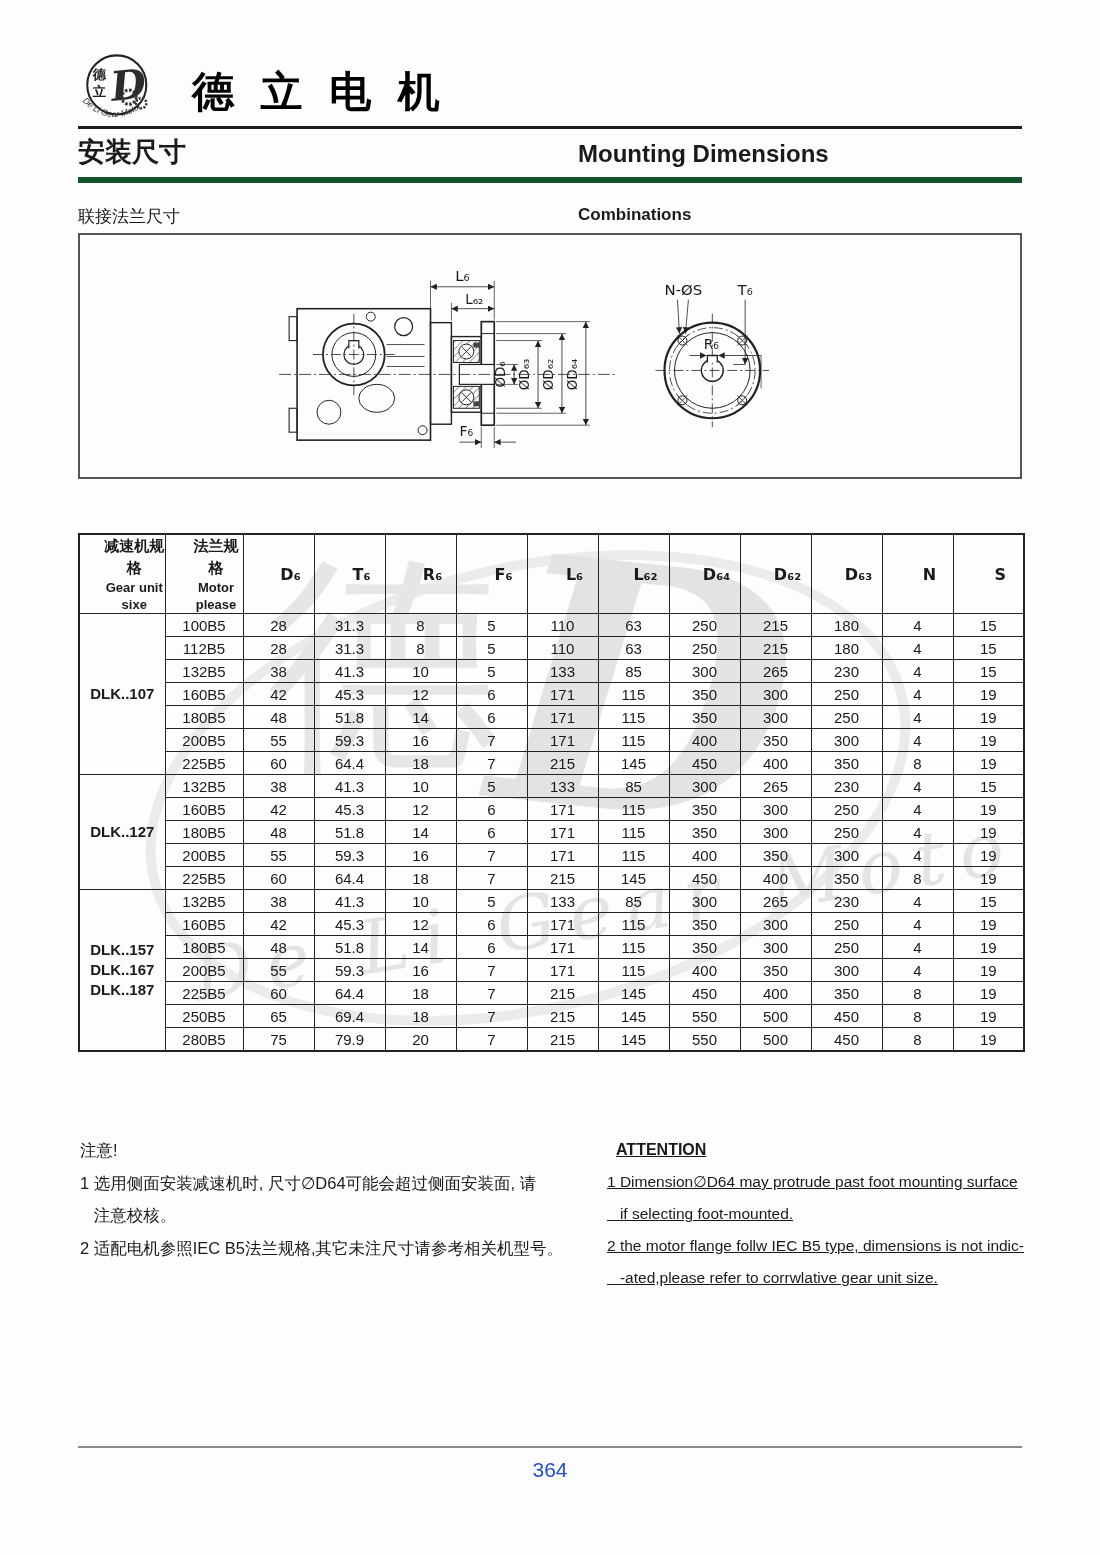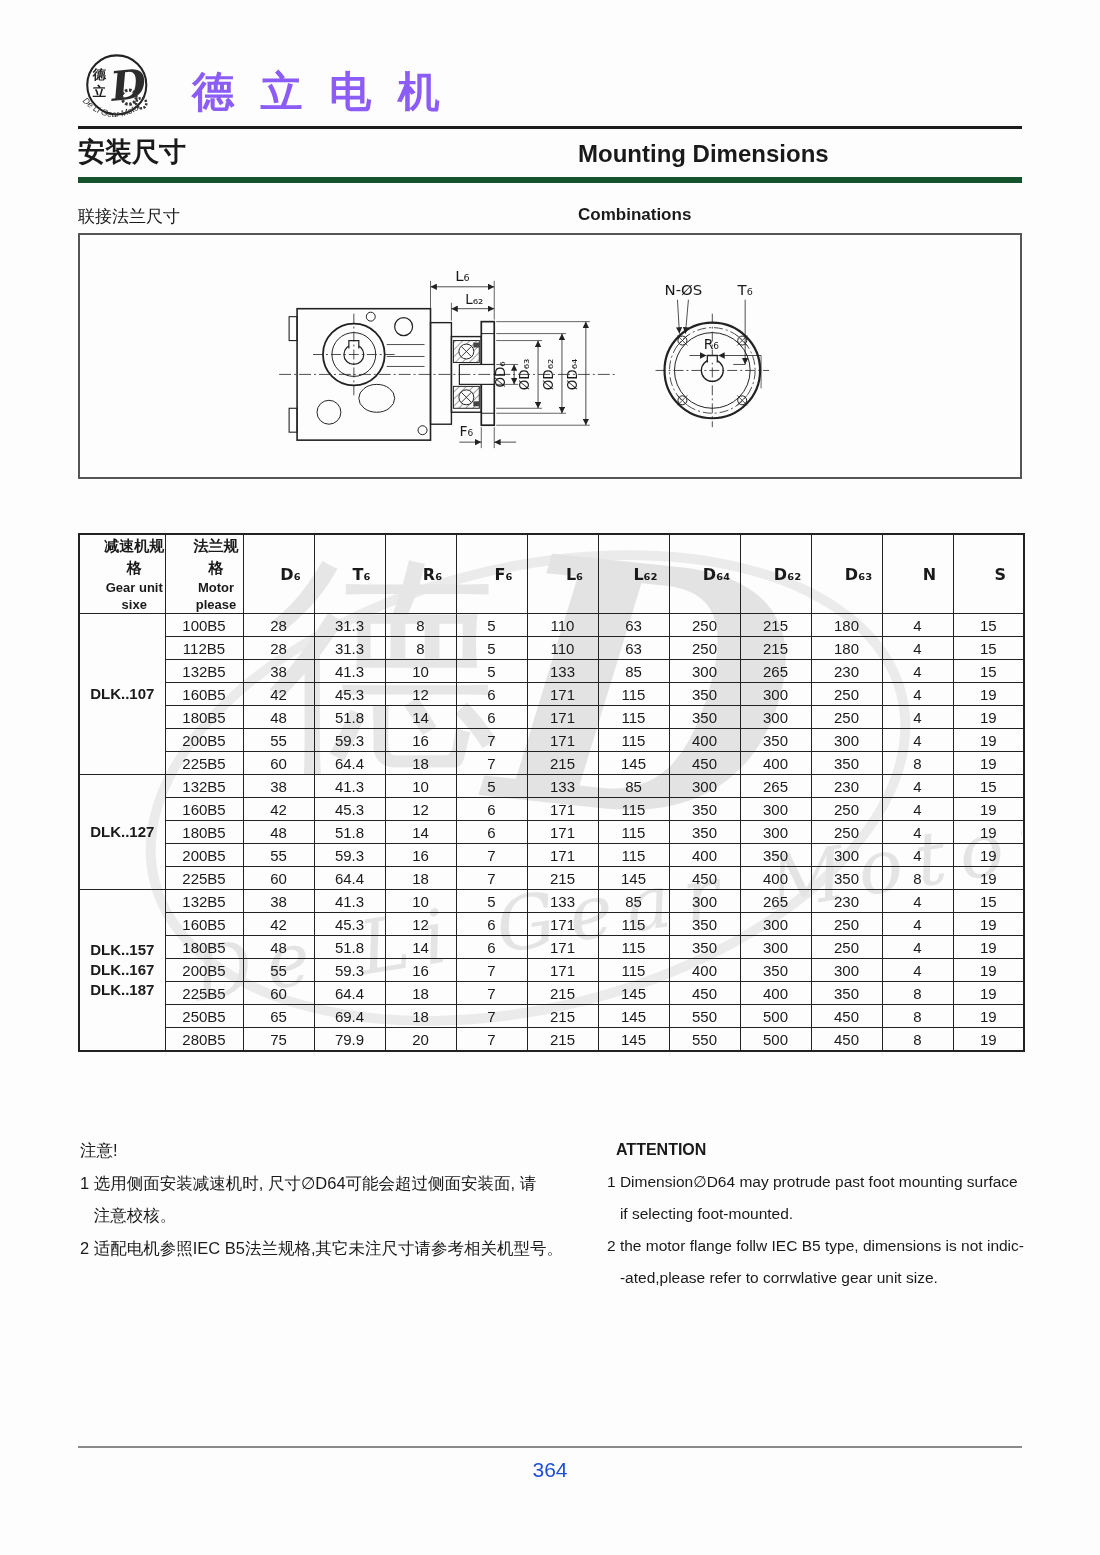--- a/index.html
+++ b/index.html
@@ -2,21 +2,21 @@
 <html><head>
 <meta charset="utf-8">
 <style>
   html,body{margin:0;padding:0;background:#9a9a9a;}
   .page{width:1100px;height:1555px;margin:0 auto;background:#fdfdfd;position:relative;
         font-family:"Liberation Sans","DejaVu Sans",sans-serif;color:#1a1a1a;overflow:hidden;}
 
   
   .logo-svg{position:absolute;left:74px;top:50px;width:110px;height:80px;}
   .brand{position:absolute;left:192px;top:64px;font-family:"DejaVu Serif","Liberation Serif",serif;
-         font-weight:bold;font-size:42px;letter-spacing:6px;color:#8b5cf6;}
+         font-weight:bold;font-size:42px;letter-spacing:6px;color:#000000;}
   .header-rule{position:absolute;left:78px;right:78px;top:126px;border-top:3px solid #1c1c1c;}
 
   .title-row{position:absolute;left:78px;right:78px;top:132px;height:45px;border-bottom:6px solid #14532d;}
   .title-cn{position:absolute;left:0;bottom:7px;font-size:27px;font-weight:bold;}
   .title-en{position:absolute;left:500px;bottom:9px;font-size:24px;font-weight:bold;}
   .subtitle-row{position:absolute;left:78px;right:78px;top:203px;height:24px;}
   .sub-cn{position:absolute;left:0;top:2px;font-size:17px;}
   .sub-en{position:absolute;left:500px;top:2px;font-size:17px;font-weight:bold;}
 
   
@@ -40,21 +40,21 @@
   .dim-table th{height:76px;font-weight:bold;padding-left:24px;}
   .dim-table td{height:22px;font-size:15px;}
   .hd-cn{font-size:15px;line-height:22px;}
   .hd-en{font-size:13px;line-height:17px;}
   .dim-h{font-size:16px;font-weight:bold;font-family:"DejaVu Sans",sans-serif;}
   .group-cell{font-weight:bold;font-size:15px;line-height:20px;}
   .motor-cell{font-size:15px;}
 
   
   .notes-cn{position:absolute;left:80px;top:1134px;width:500px;font-size:16.5px;line-height:32.5px;}
-  .notes-en{position:absolute;left:607px;top:1134px;width:430px;font-size:15.5px;line-height:32px;}
+  .notes-en{position:absolute;left:607px;top:1134px;width:430px;font-size:15.5px;line-height:32px;text-decoration:underline;}
   .note-title-cn{font-size:16.5px;}
   .note-title-en{font-weight:bold;font-size:16px;margin-left:9px;}
   .note-line{white-space:pre-wrap;}
 
   
   .footer-rule{position:absolute;left:78px;right:78px;top:1446px;border-top:2px solid #8a8a8a;}
   .page-num{position:absolute;left:0;right:0;top:1458px;text-align:center;font-size:21px;color:#1d4ed8;}
 </style>
 </head>
 <body>

